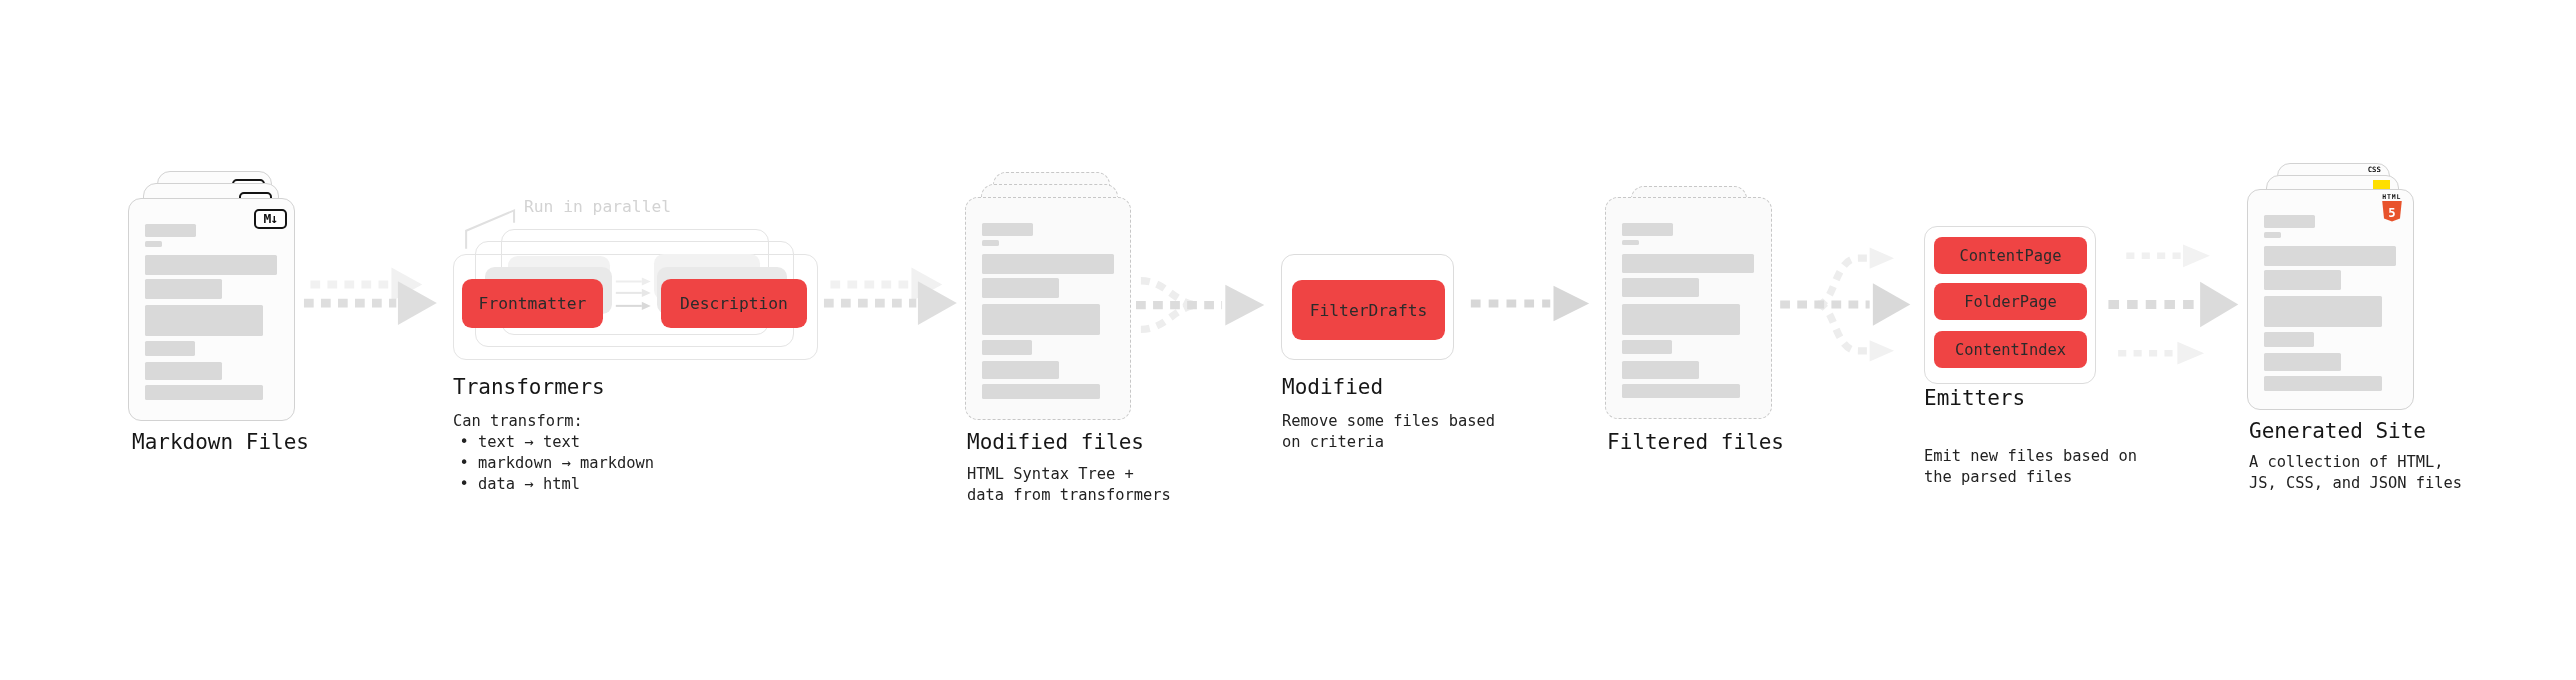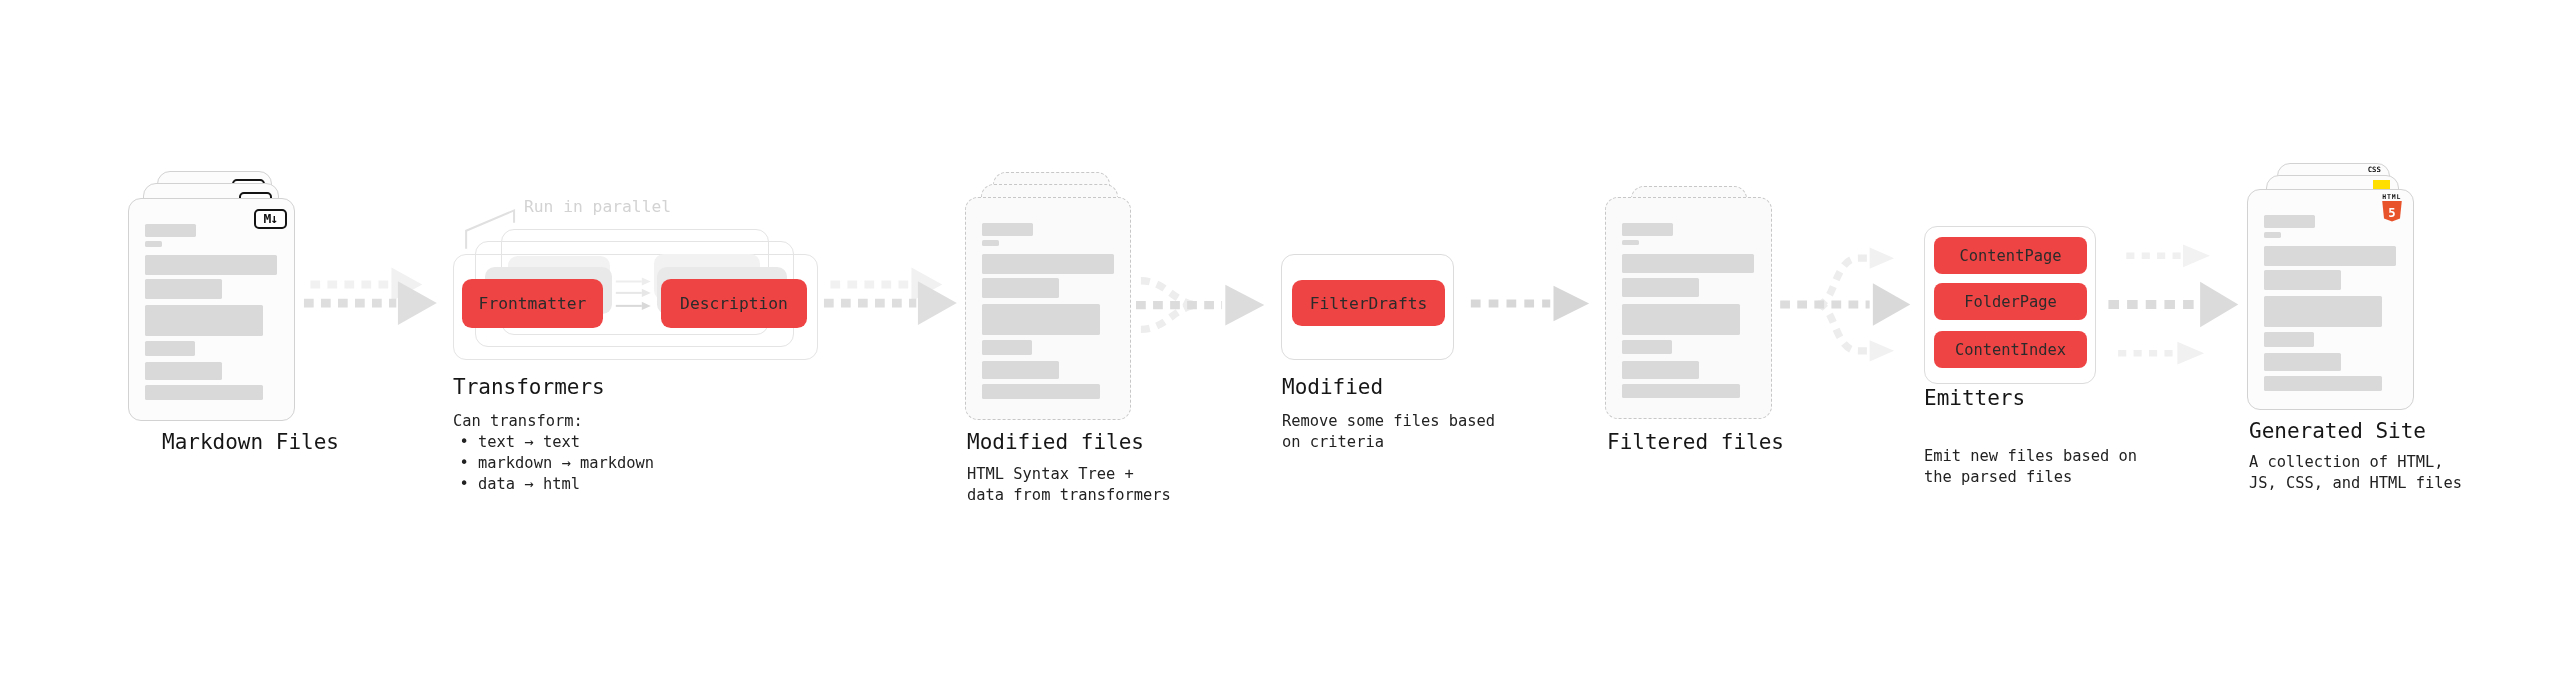--- a/index.html
+++ b/index.html
@@ -59,21 +59,21 @@
       <i class="bar b1"></i>
       <i class="bar b2"></i>
       <i class="bar b3"></i>
       <i class="bar b4"></i>
       <i class="bar b5"></i>
       <i class="bar b6"></i>
       <i class="bar b7"></i>
       <i class="bar b8"></i>
     </div>
   </div>
-  <div class="stage-label" style="left:132px;top:430px;margin-left:30px;">Markdown Files</div>
+  <div class="stage-label" style="left:132px;top:430px;">Markdown Files</div>
 
   <svg style="left:302px;top:261px;" width="140" height="81" viewBox="0 0 172 100">
     <line x1="10" y1="29" x2="108" y2="29" stroke="#f1f1f1" stroke-width="10" stroke-dasharray="12 9"></line>
     <polygon points="110,8 148,29 110,50" fill="#f1f1f1"></polygon>
     <line x1="2" y1="52" x2="116" y2="52" stroke="#dedede" stroke-width="11" stroke-dasharray="12 9"></line>
     <polygon points="118,25 166,52 118,79" fill="#dedede"></polygon>
   </svg>
 
   <div class="outline-box" style="left:501px;top:229px;width:268px;height:106px;"></div>
   <div class="outline-box" style="left:475px;top:241px;width:319px;height:106px;"></div>
@@ -137,21 +137,21 @@
   </div>
 
   <svg style="left:1136px;top:271px;" width="134" height="69" viewBox="0 0 165 85">
     <path d="M6,12 C38,12 48,42 78,42" fill="none" stroke="#ededed" stroke-width="9" stroke-dasharray="11 9"></path>
     <path d="M6,72 C38,72 48,42 78,42" fill="none" stroke="#ededed" stroke-width="9" stroke-dasharray="11 9"></path>
     <line x1="0" y1="42" x2="106" y2="42" stroke="#dcdcdc" stroke-width="10" stroke-dasharray="12 9"></line>
     <polygon points="110,17 158,42 110,67" fill="#dcdcdc"></polygon>
   </svg>
 
   <div class="solid-box" style="left:1281px;top:254px;width:173px;height:106px;"></div>
-  <div class="chip" style="left:1292px;top:280px;width:153px;height:46px;">FilterDrafts</div>
+  <div class="chip" style="left:1292px;top:280px;width:153px;height:60px;">FilterDrafts</div>
   <div class="stage-label" style="left:1282px;top:375px;">Modified</div>
   <div class="stage-desc" style="left:1282px;top:411px;">
     <span>Remove some files based</span>
     <span>on criteria</span>
   </div>
 
   <svg style="left:1469px;top:280px;" width="122" height="47" viewBox="0 0 150 58">
     <line x1="2" y1="29" x2="100" y2="29" stroke="#d7d7d7" stroke-width="10" stroke-dasharray="12 10"></line>
     <polygon points="104,7 148,29 104,51" fill="#d7d7d7"></polygon>
   </svg>
@@ -220,17 +220,17 @@
       <i class="bar b4"></i>
       <i class="bar b5"></i>
       <i class="bar b6"></i>
       <i class="bar b7"></i>
       <i class="bar b8"></i>
     </div>
   </div>
   <div class="stage-label" style="left:2249px;top:419px;">Generated Site</div>
   <div class="stage-desc" style="left:2249px;top:452px;">
     <span>A collection of HTML,</span>
-    <span>JS, CSS, and HTML files</span>
+    <span>JS, CSS, and JSON files</span>
   </div>
 
 </div>
 
 
 </body></html>

